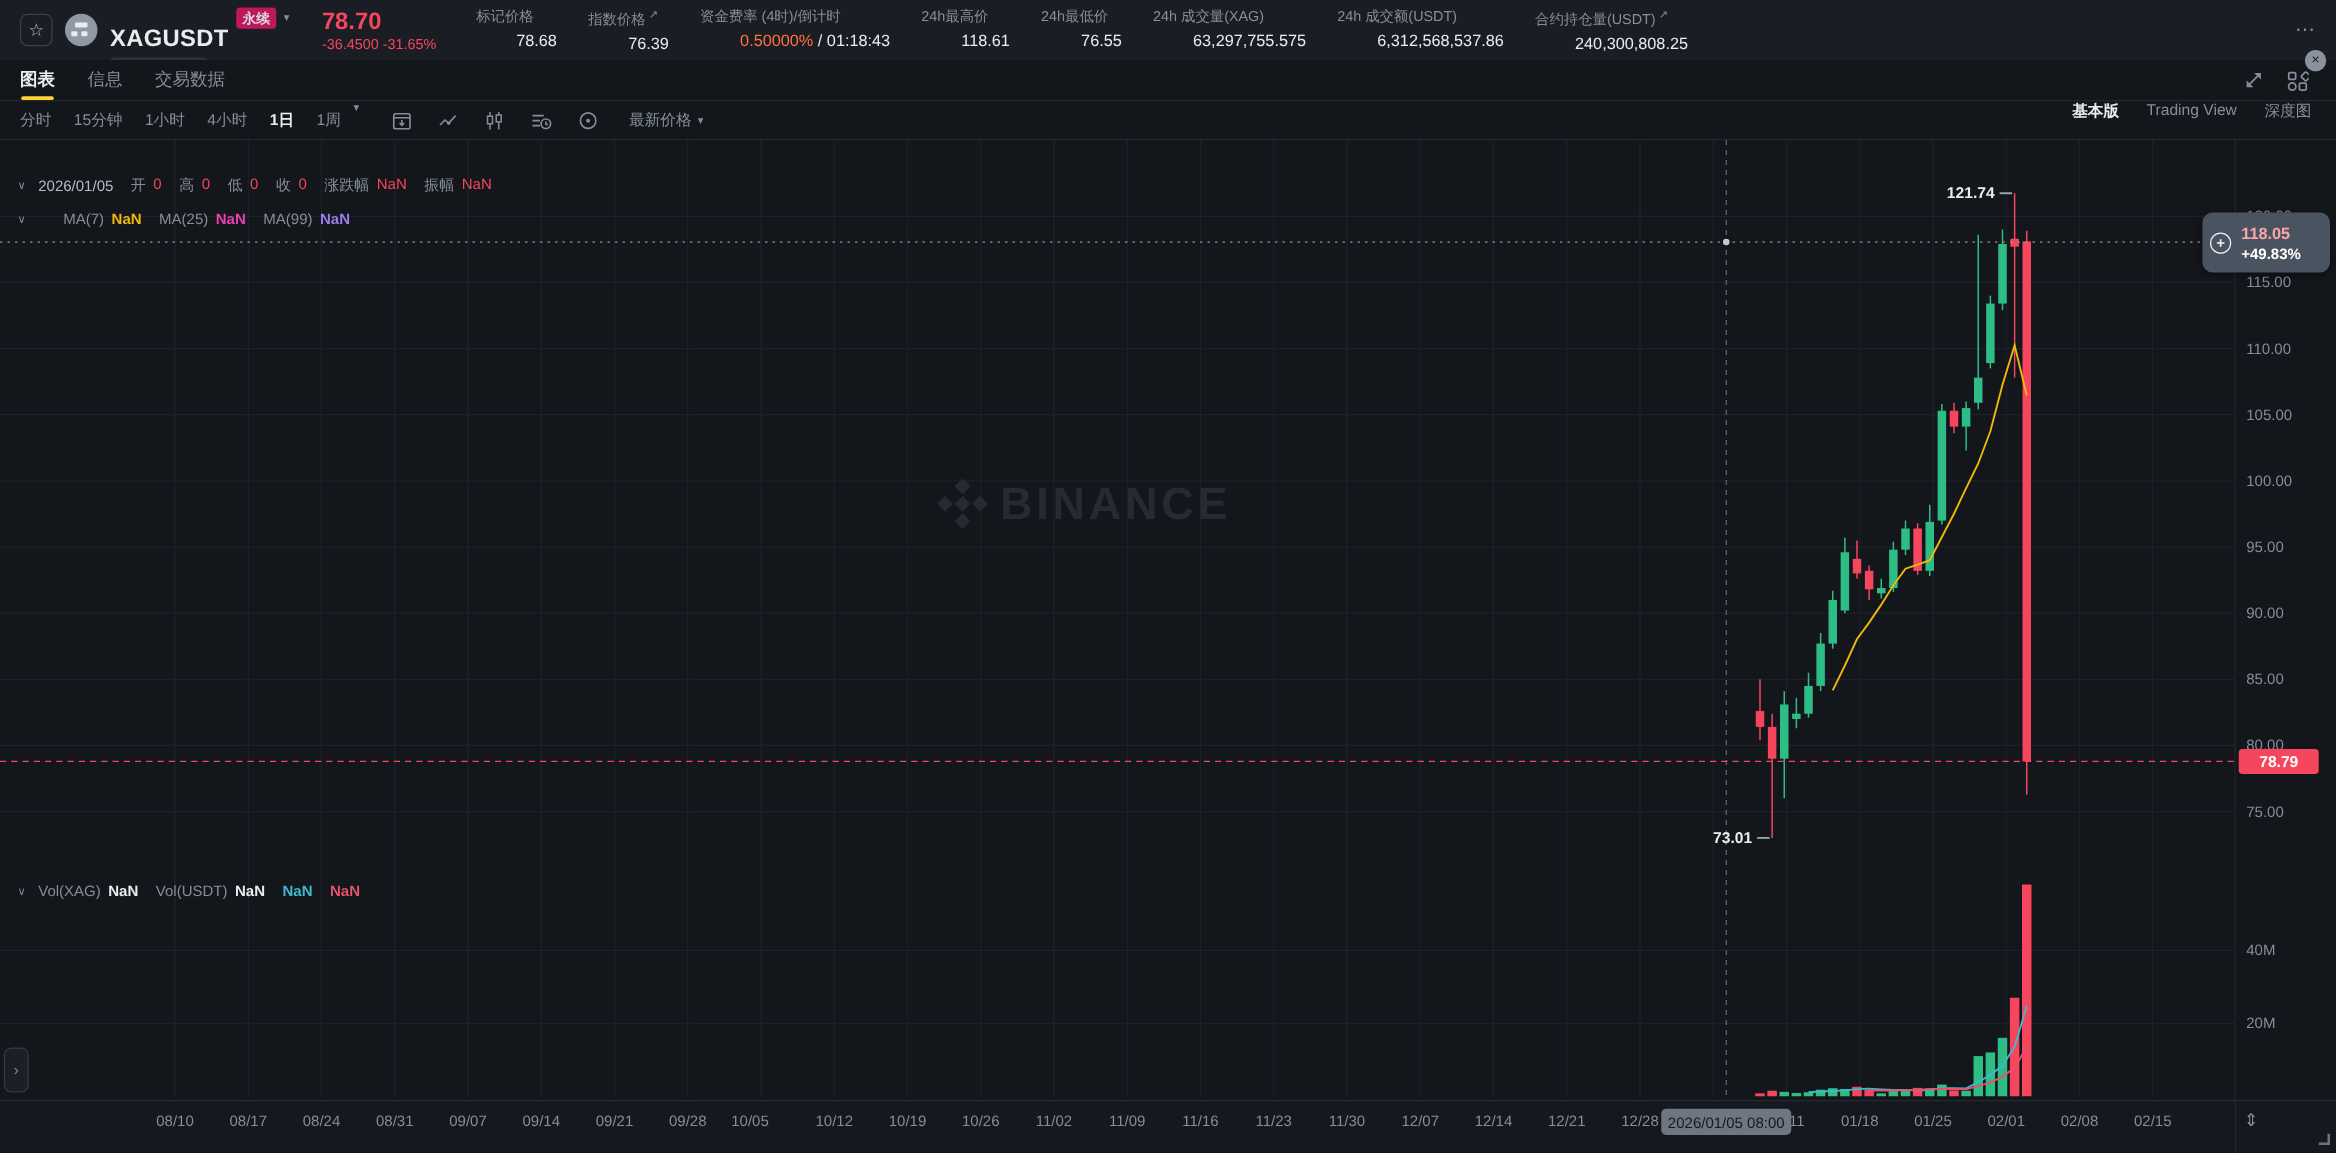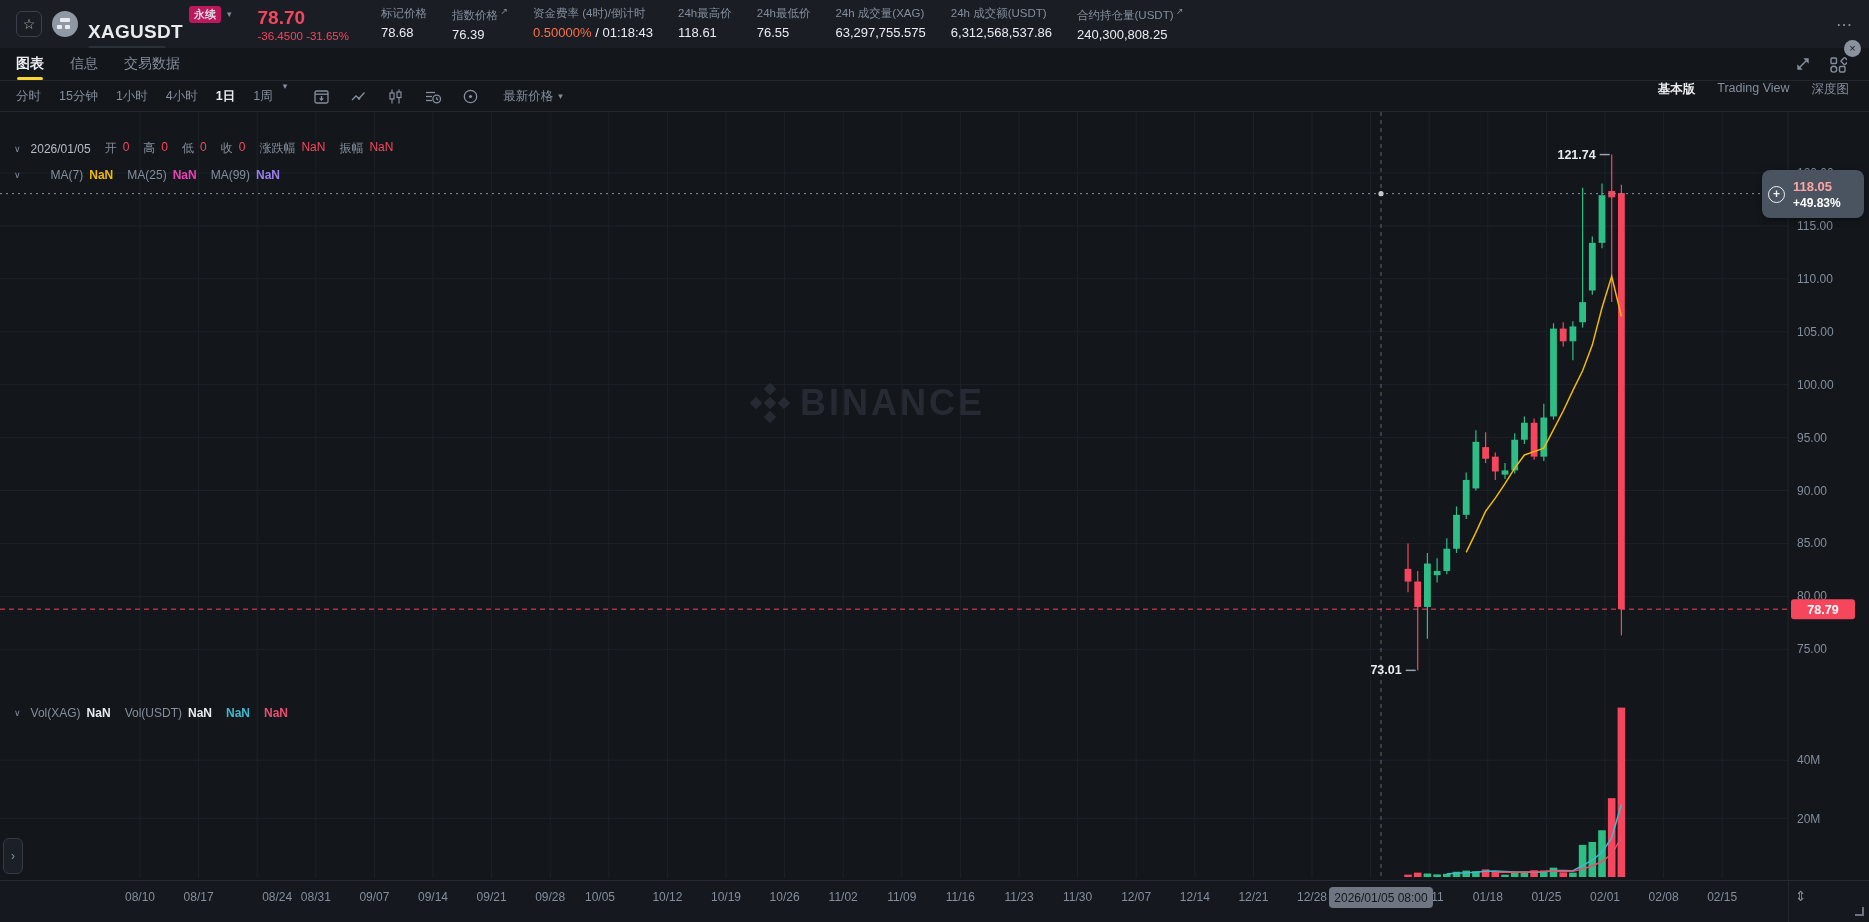--- a/index.html
+++ b/index.html
@@ -25,21 +25,21 @@
     border-radius:3px; font-weight:bold; }
   .session-badge { background:#2b3139; color:#c7ccd4; font-size:11px; padding:1px 6px;
     border-radius:3px; align-self:flex-start; }
   .caret { color:#848e9c; font-size:9px; }
   .price-col { margin-left:26px; display:flex; flex-direction:column; gap:1px; }
   .last-price { font-size:19px; font-weight:bold; color:#f6465d; }
   .price-sub { font-size:11.5px; color:#f6465d; }
   .stats { display:flex; gap:25px; margin-left:32px; }
   .stat { display:flex; flex-direction:column; gap:4px; }
   .stat .lab { font-size:11.5px; color:#848e9c; white-space:nowrap; }
-  .stat .val { font-size:13px; color:#eaecef; white-space:nowrap; }
+  .stat .val { font-size:13px; color:#eaecef; white-space:nowrap;margin-left:32px; }
   .stat .rate { color:#ff7043; }
   .arr { font-size:9px; color:#848e9c; vertical-align:super; }
   .topbar-more { margin-left:auto; color:#848e9c; font-size:16px; letter-spacing:1px; cursor:pointer; }
 
   
   .card { position:relative; height:874px; background:#13161b; }
   .tabs-row { height:33px; display:flex; align-items:center; gap:26px;
     padding-left:16px; border-bottom:1px solid #22262d; position:relative; }
   .tab { font-size:14px; color:#848e9c; cursor:pointer; position:relative;
     height:100%; display:flex; align-items:center; }
@@ -483,21 +483,21 @@
 
     <div class="left-expander">
       <span>›</span>
     </div>
   </div>
 
   <div class="date-axis">
     <div id="xLabels">
         <span class="x-label" style="left: 140px;">08/10</span>
         <span class="x-label" style="left: 198.6px;">08/17</span>
-        <span class="x-label" style="left: 257.2px; margin-left: 20px;">08/24</span>
+        <span class="x-label" style="left: 257.2px;">08/24</span>
         <span class="x-label" style="left: 315.8px;">08/31</span>
         <span class="x-label" style="left: 374.4px;">09/07</span>
         <span class="x-label" style="left: 433px;">09/14</span>
         <span class="x-label" style="left: 491.6px;">09/21</span>
         <span class="x-label" style="left: 550.2px;">09/28</span>
         <span class="x-label" style="left: 600px;">10/05</span>
         <span class="x-label" style="left: 667.4px;">10/12</span>
         <span class="x-label" style="left: 726px;">10/19</span>
         <span class="x-label" style="left: 784.6px;">10/26</span>
         <span class="x-label" style="left: 843.2px;">11/02</span>

